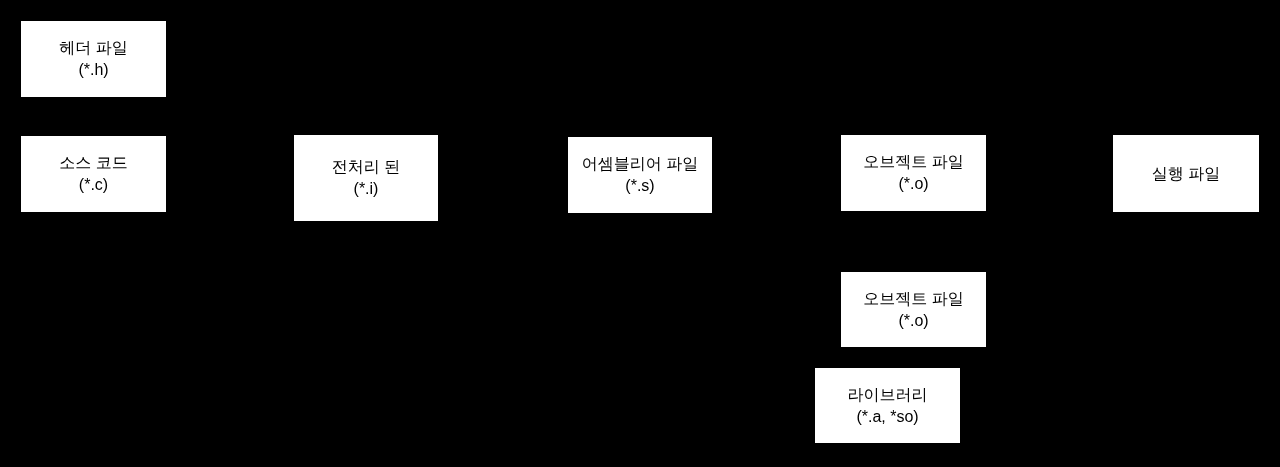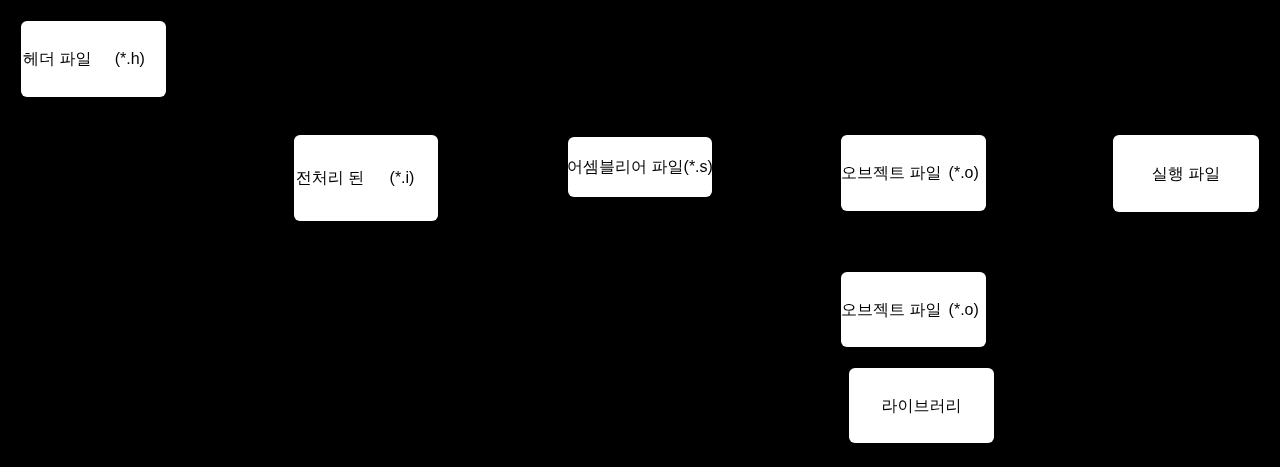--- a/index.html
+++ b/index.html
@@ -13,53 +13,56 @@
     height: 467px;
     background: #000000;
     overflow: hidden;
     font-family: "Liberation Sans", "DejaVu Sans", sans-serif;
   }
   .node {
     position: absolute;
     background: #ffffff;
     color: #000000;
     display: flex;
-    flex-direction: row;
+    flex-direction: column;
     align-items: center;
     justify-content: center;
     text-align: center;
     font-size: 16px;
     line-height: 22px;
     box-sizing: border-box;
-    border-radius: 6px;
   }
   .line {
     width: 100%;
     white-space: nowrap;
   }
   
   #n-header      { left: 21px;   top: 21px;  width: 145px; height: 76px; }
   #n-source      { left: 21px;   top: 136px; width: 145px; height: 76px; }
   #n-preproc     { left: 294px;  top: 135px; width: 144px; height: 86px; }
-  #n-assembly    { left: 568px;  top: 137px; width: 144px; height: 60px; }
+  #n-assembly    { left: 568px;  top: 137px; width: 144px; height: 76px; }
   #n-object      { left: 841px;  top: 135px; width: 145px; height: 76px; }
   #n-executable  { left: 1113px; top: 135px; width: 146px; height: 77px; }
   #n-object2     { left: 841px;  top: 272px; width: 145px; height: 75px; }
-  #n-library     { left: 849px;  top: 368px; width: 145px; height: 75px; }
+  #n-library     { left: 815px;  top: 368px; width: 145px; height: 75px; }
 </style>
 </head>
 <body>
 
 <div id="stage">
 
   <div class="node" id="n-header">
     <div class="line">헤더 파일</div>
     <div class="line">(*.h)</div>
   </div>
 
+  <div class="node" id="n-source">
+    <div class="line">소스 코드</div>
+    <div class="line">(*.c)</div>
+  </div>
 
   <div class="node" id="n-preproc">
     <div class="line">전처리 된</div>
     <div class="line">(*.i)</div>
   </div>
 
   <div class="node" id="n-assembly">
     <div class="line">어셈블리어 파일</div>
     <div class="line">(*.s)</div>
   </div>
@@ -73,15 +76,16 @@
     <div class="line">실행 파일</div>
   </div>
 
   <div class="node" id="n-object2">
     <div class="line">오브젝트 파일</div>
     <div class="line">(*.o)</div>
   </div>
 
   <div class="node" id="n-library">
     <div class="line">라이브러리</div>
+    <div class="line">(*.a, *so)</div>
   </div>
 
 </div>
 
 </body></html>

